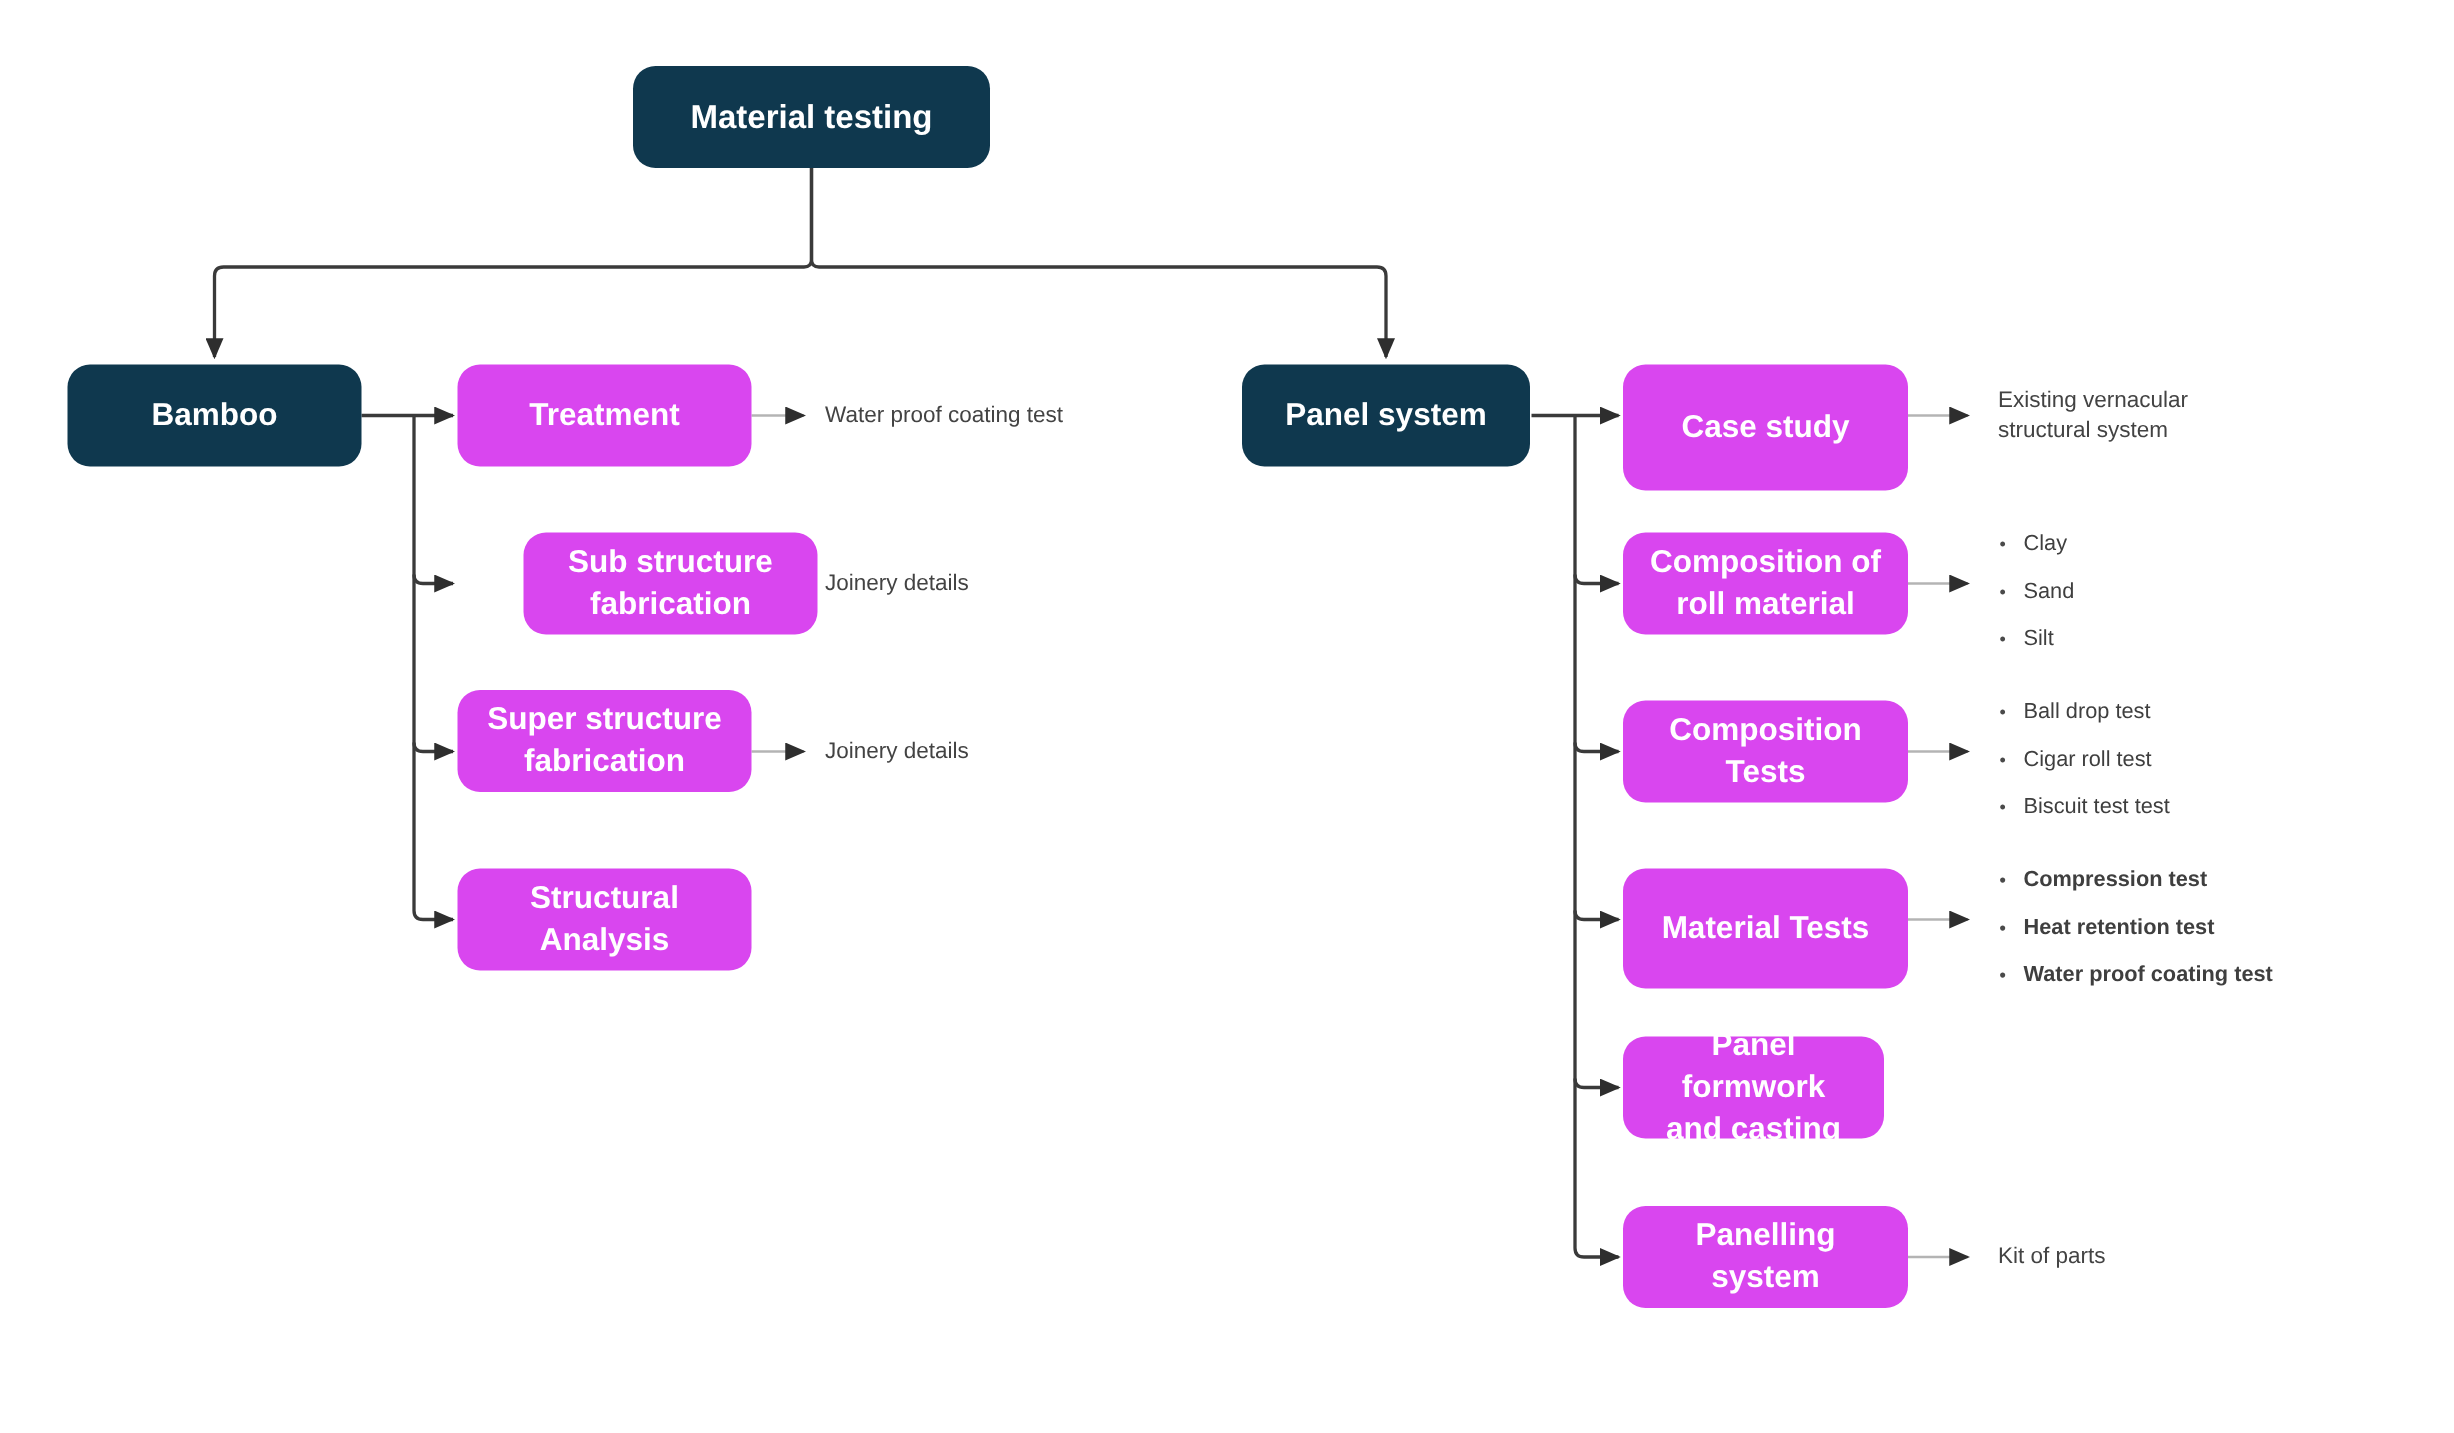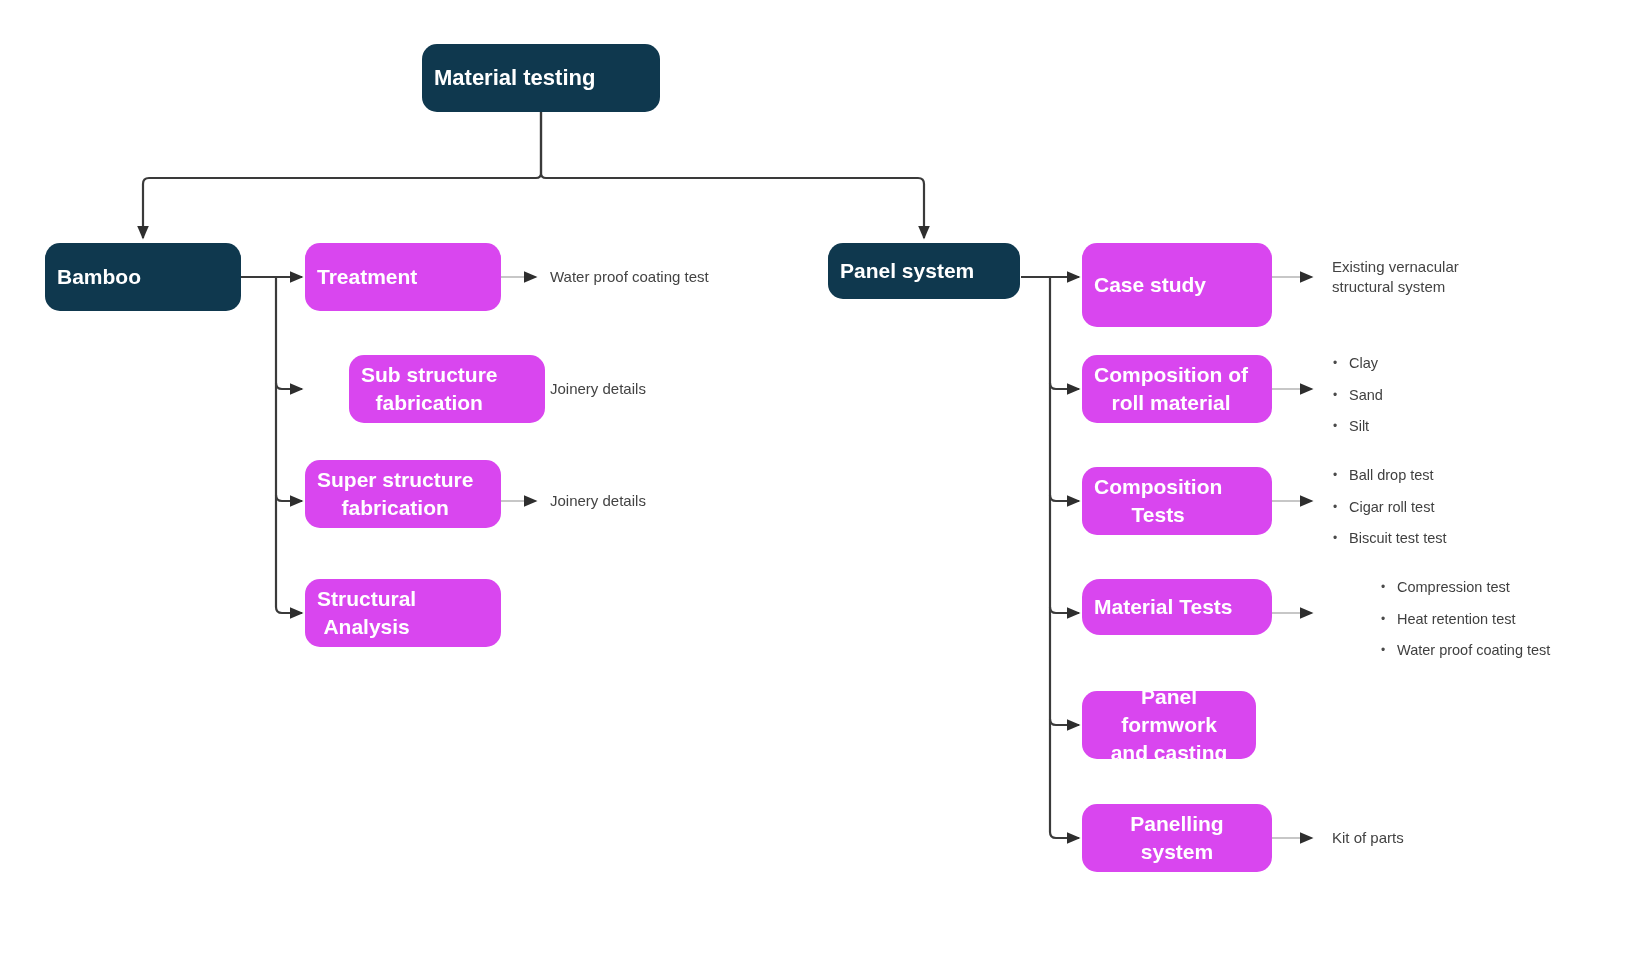--- a/index.html
+++ b/index.html
@@ -20,21 +20,21 @@
     left: 0; top: 0;
     width: 1636px;
     height: 955px;
   }
   svg.connectors path.dark  { stroke: #3a3a3a; stroke-width: 2.2; fill: none; }
   svg.connectors path.light { stroke: #b4b4b4; stroke-width: 1.6; fill: none; }
   .node {
     position: absolute;
     display: flex;
     align-items: center;
-    justify-content: flex-start;
+    justify-content: center;
     text-align: center;
     border-radius: 15px;
     box-sizing: border-box;
     padding: 12px;
   }
   .node span {
     white-space: pre-line;
     color: #ffffff;
     font-weight: bold;
     line-height: 28px;
@@ -134,35 +134,35 @@
   </div>
   <div class="node sub" style="left:305px; top:579px; width:196px; height:68px;">
     <span>Structural
 Analysis</span>
   </div>
 
   <div class="note" style="left:550px; top:277px;">Water proof coating test</div>
   <div class="note" style="left:550px; top:389px;">Joinery details</div>
   <div class="note" style="left:550px; top:501px;">Joinery details</div>
 
-  <div class="node primary" style="left:828px; top:243px; width:192px; height:56px;">
+  <div class="node primary" style="left:828px; top:243px; width:192px; height:68px;">
     <span>Panel system</span>
   </div>
   <div class="node sub" style="left:1082px; top:243px; width:190px; height:84px;">
     <span>Case study</span>
   </div>
   <div class="node sub" style="left:1082px; top:355px; width:190px; height:68px;">
     <span>Composition of
 roll material</span>
   </div>
   <div class="node sub" style="left:1082px; top:467px; width:190px; height:68px;">
     <span>Composition
 Tests</span>
   </div>
-  <div class="node sub" style="left:1082px; top:579px; width:190px; height:56px;border-radius:18px;">
+  <div class="node sub" style="left:1082px; top:579px; width:190px; height:80px;">
     <span>Material Tests</span>
   </div>
   <div class="node sub" style="left:1082px; top:691px; width:174px; height:68px;">
     <span>Panel formwork
 and casting</span>
   </div>
   <div class="node sub" style="left:1082px; top:804px; width:190px; height:68px;">
     <span>Panelling system</span>
   </div>
 
@@ -174,21 +174,21 @@
     <li>Sand</li>
     <li>Silt</li>
   </ul>
 
   <ul class="bullets" style="left:1332px; top:501px;">
     <li>Ball drop test</li>
     <li>Cigar roll test</li>
     <li>Biscuit test test</li>
   </ul>
 
-  <ul class="bullets" style="left:1380px; top:613px;">
+  <ul class="bullets" style="left:1332px; top:613px;font-weight:bold;">
     <li>Compression test</li>
     <li>Heat retention test</li>
     <li>Water proof coating test</li>
   </ul>
 
   <div class="note" style="left:1332px; top:838px;">Kit of parts</div>
 
 </div>
 
 </body></html>

